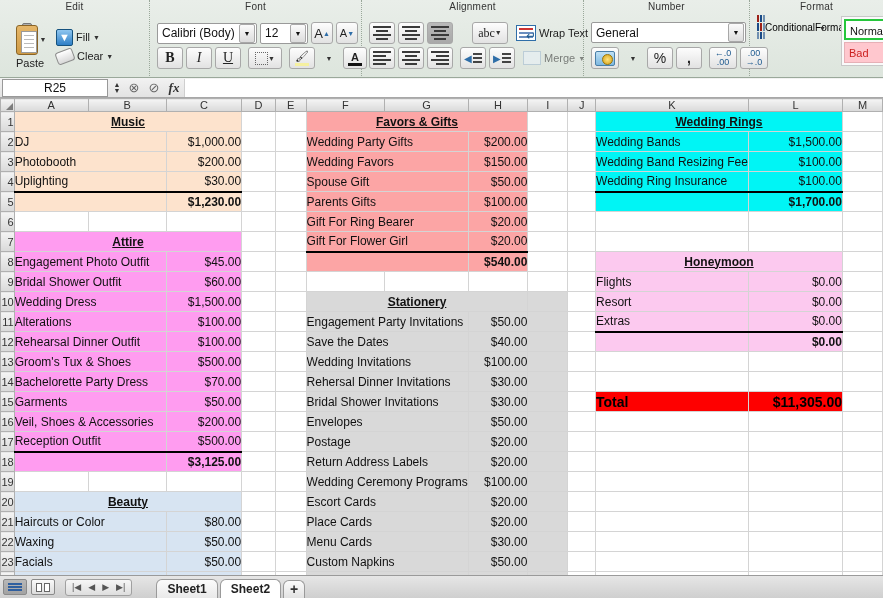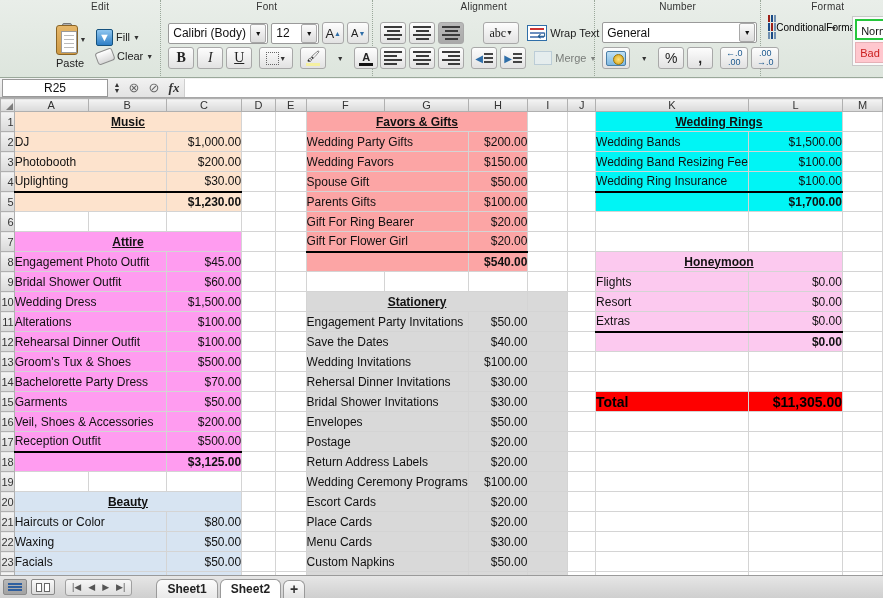--- a/index.html
+++ b/index.html
@@ -10,21 +10,20 @@
     font-family: "Liberation Sans", sans-serif;
     background: #ffffff;
   }
   #app { position: relative; width: 883px; height: 598px; }
 
   
   .ribbon {
     position: absolute; left: 0; top: 0; width: 883px; height: 78px;
     background: linear-gradient(#e9eee9, #dde5dd);
     border-bottom: 1px solid #9aa89a;
-    padding-left: 40px;
   }
   .ribbon-groups { display: flex; height: 78px; }
   .rgroup {
     position: relative;
     border-right: 1px dotted #9aa89a;
     padding: 0 4px;
     display: flex; flex-direction: column;
   }
   .rgroup-title {
     text-align: center; font-size: 10px; color: #333;

